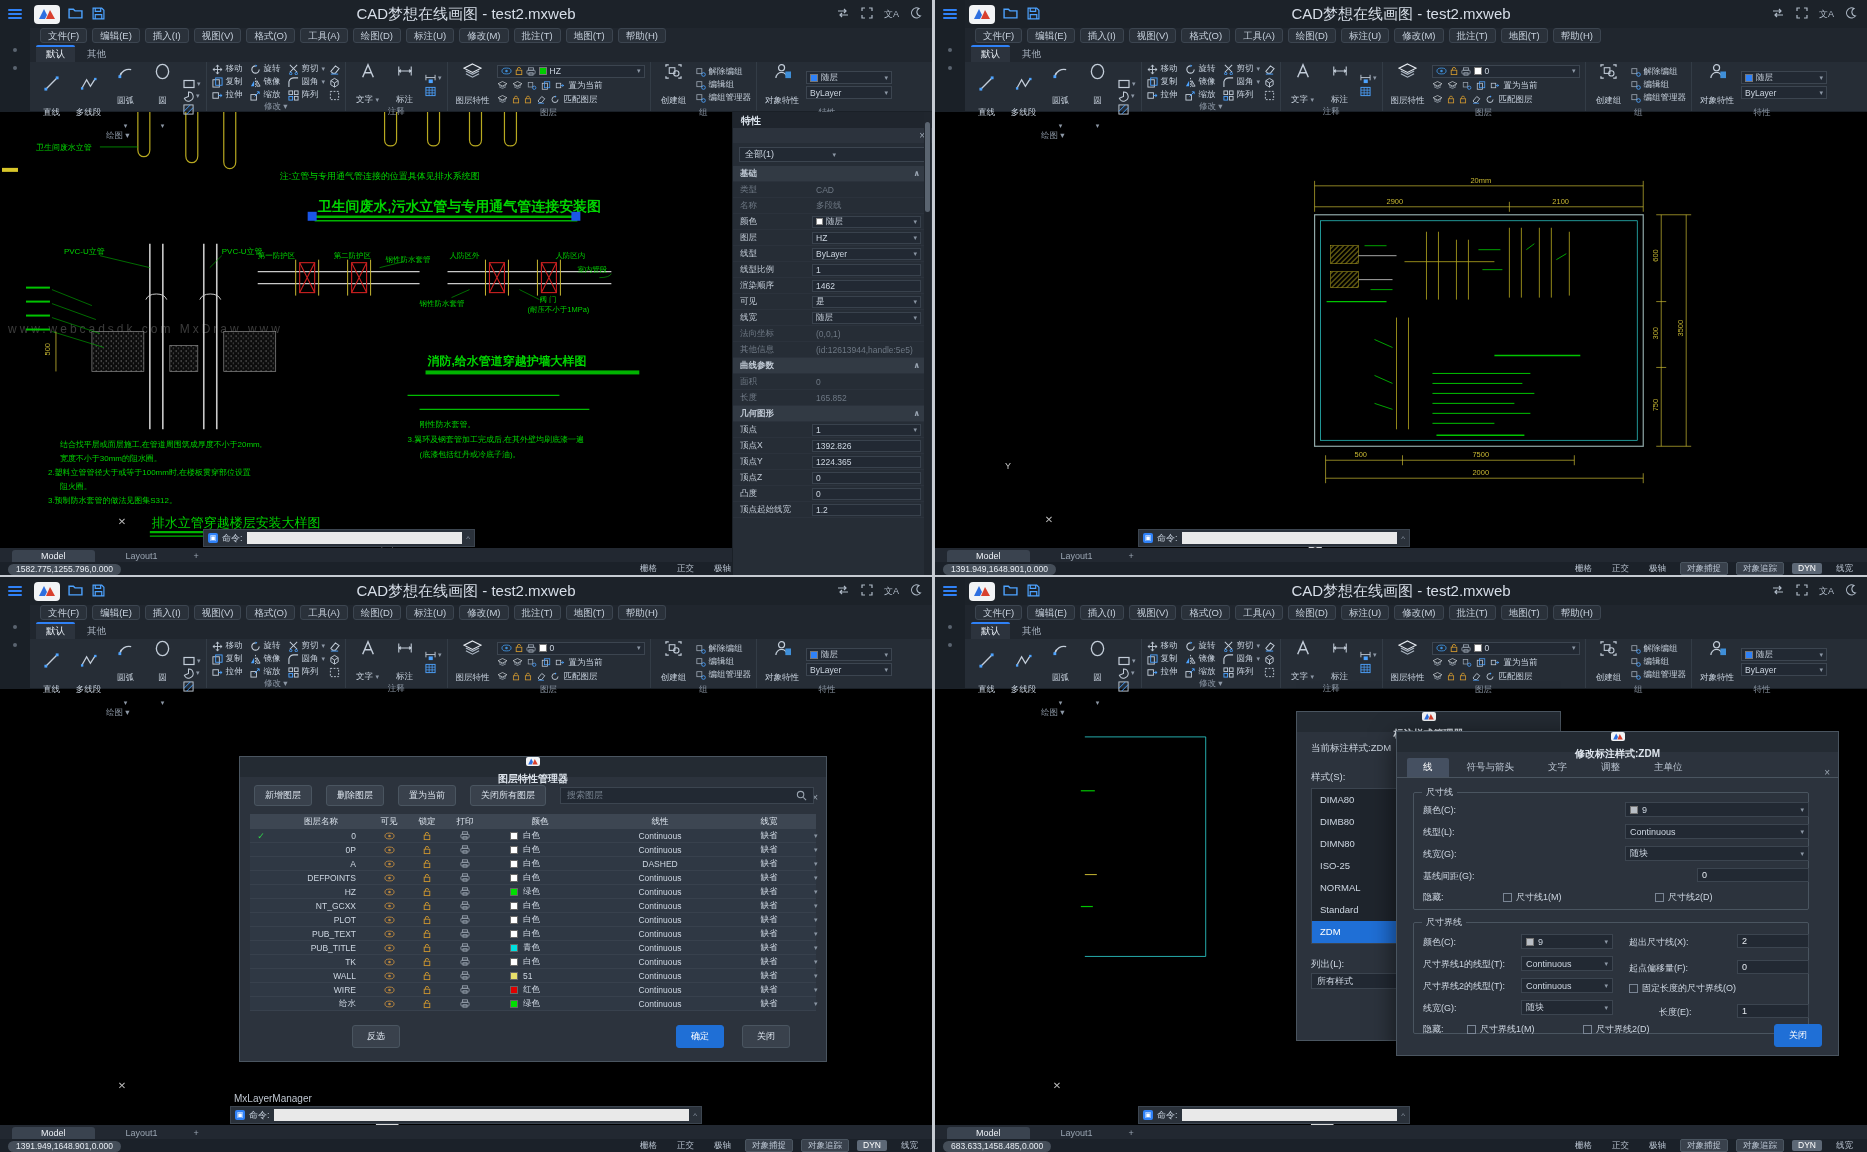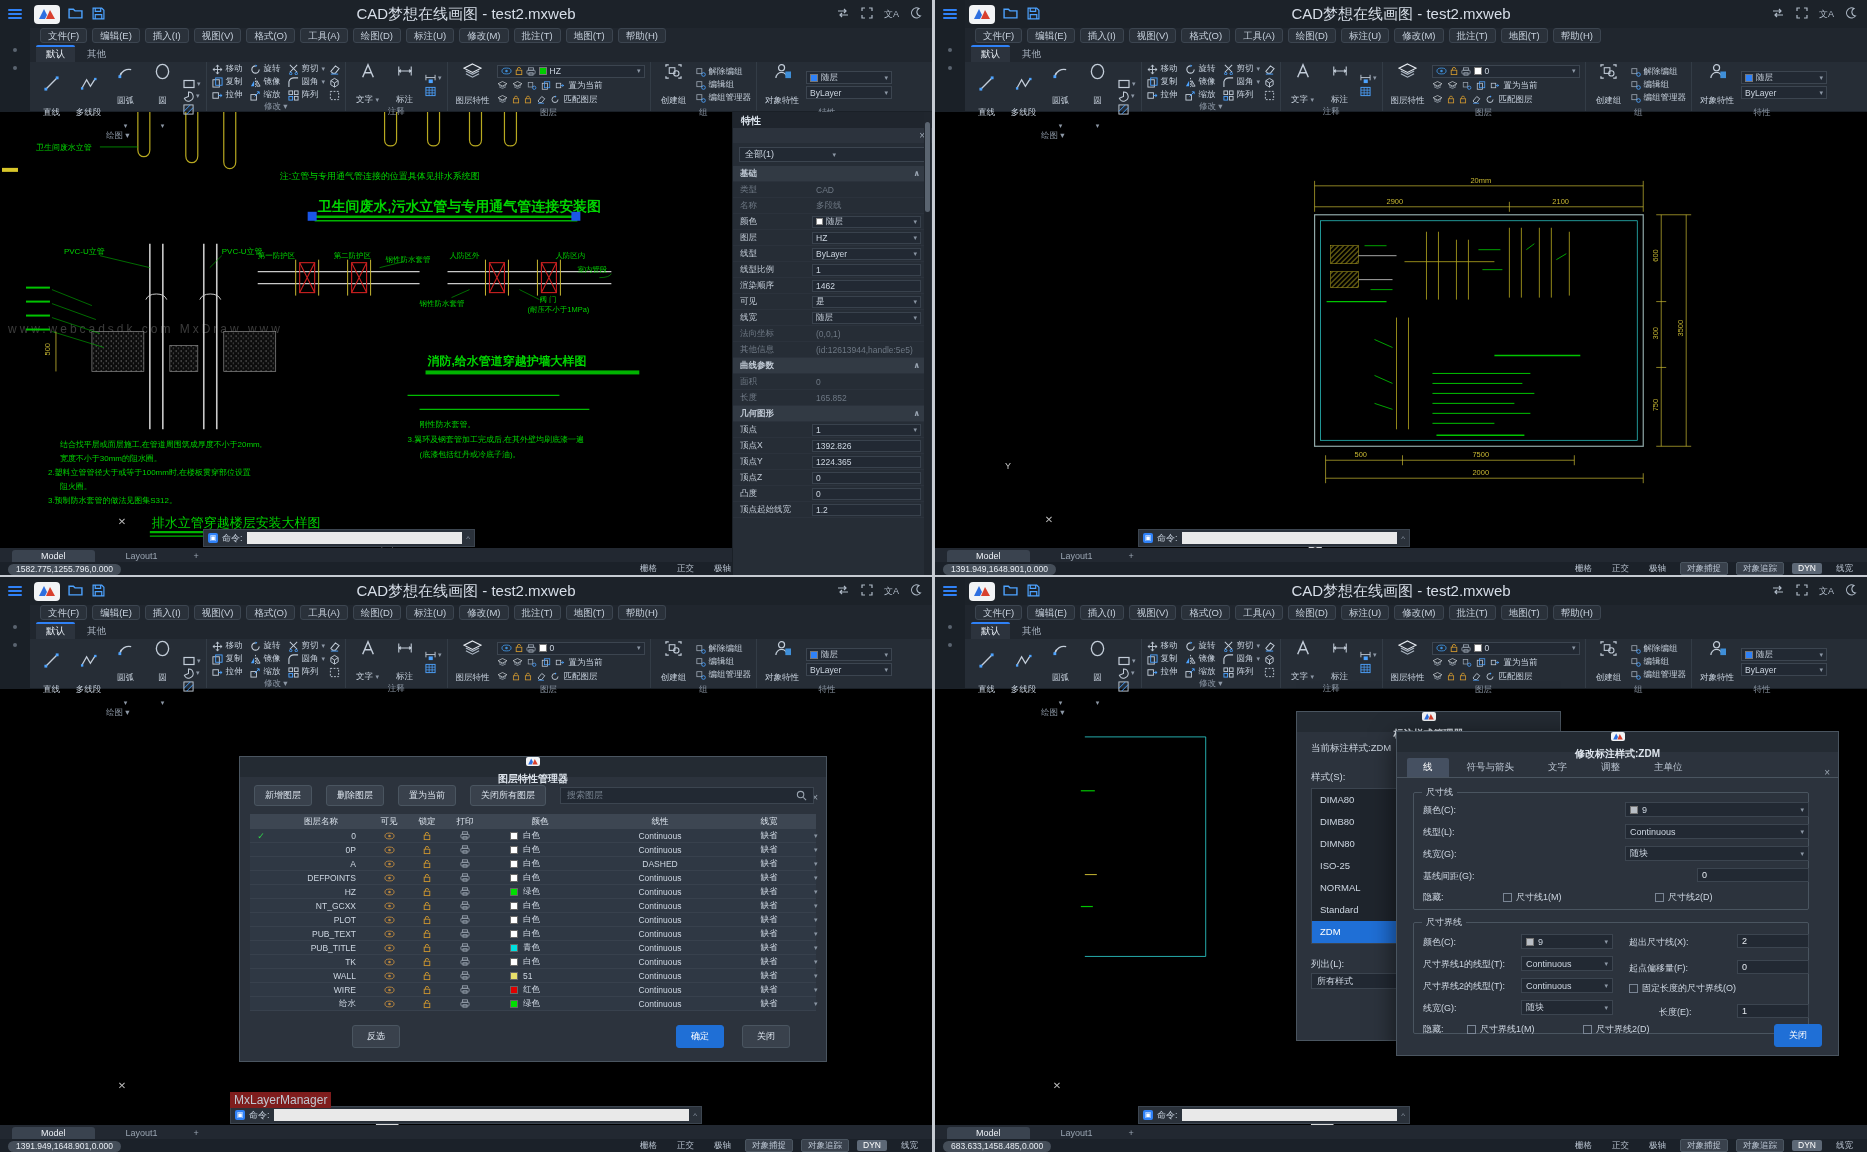--- a/index.html
+++ b/index.html
@@ -53,21 +53,21 @@
   .canvas svg{position:absolute;left:0;top:0;width:100%;height:100%;}
   .gt{fill:#00d400;}
   .yt{fill:#c8b832;font-size:7.5px;}
   
   .cmdbar{position:absolute;left:203px;width:272px;top:529px;height:18px;background:#2a313a;border:1px solid #3c4550;display:flex;align-items:center;gap:4px;padding:0 4px;z-index:5;justify-content:space-between;}
   .win[data-win="bl"] .cmdbar{left:230px;width:472px;}
   .cmdicon{width:10px;height:10px;background:#2f81f7;border-radius:2px;flex:none;display:flex;align-items:center;justify-content:center;color:#fff;font-size:7px;}
   .cmdlabel{font-size:9px;color:#c6d0dc;white-space:nowrap;}
   .cmdinput{flex:1;height:12px;background:#e9e9e9;border:none;font-size:9px;padding:0 3px;color:#222;}
   .cmdcaret{color:#8a95a3;font-size:8px;}
-  .cmdtag{position:absolute;left:230px;top:515px;background:#7f1d1d;color:#c0c8d2;font-size:12px;padding:1px 4px;z-index:5;}
+  .cmdtag{position:absolute;left:230px;top:515px;background:#000000;color:#c0c8d2;font-size:10px;padding:1px 4px;z-index:5;}
   
   .sheettabs{position:absolute;left:0;right:0;top:548px;height:14px;background:#222831;display:flex;align-items:flex-end;padding-left:12px;gap:2px;z-index:5;}
   .stab{padding:1px 29px;font-size:9px;color:#9aa5b2;cursor:pointer;}
   .stab.active{background:#3a434f;color:#eef2f7;border-radius:3px 3px 0 0;}
   .stab.plus{padding:1px 5px;}
   
   .statusbar{position:absolute;left:0;right:0;bottom:0;height:13px;background:#1b2129;display:flex;align-items:flex-end;padding:0 8px;gap:14px;z-index:6;}
   .coords{background:#454e59;color:#e8edf3;border-radius:7px;font-size:8.5px;padding:0 8px;line-height:11px;}
   .stspace{flex:1;}
   .stbtn{font-size:8.5px;color:#b9c3d0;padding:0 6px;line-height:11px;cursor:pointer;white-space:nowrap;}

